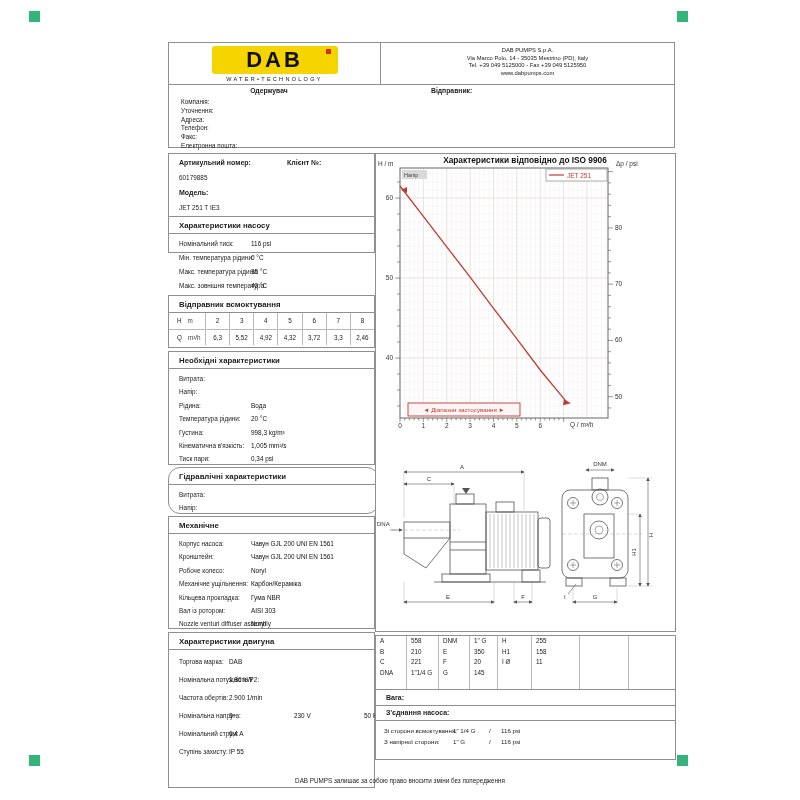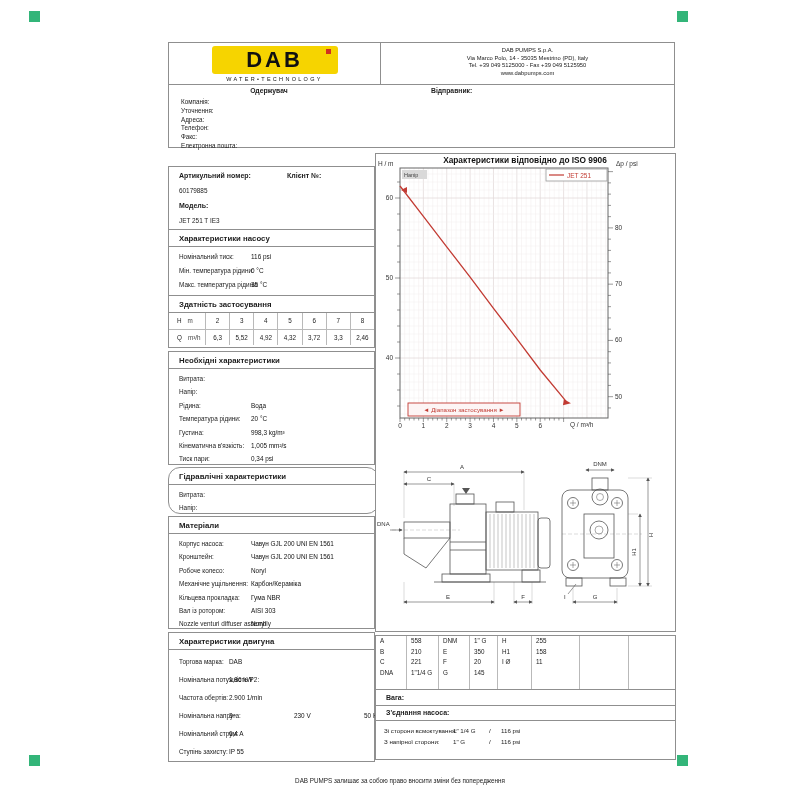--- a/index.html
+++ b/index.html
@@ -93,21 +93,21 @@
     <div class="addr-fields">
       <div>Компанія:</div>
       <div>Уточнення:</div>
       <div>Адреса:</div>
       <div>Телефон:</div>
       <div>Факс:</div>
       <div>Електронна пошта:</div>
     </div>
   </div>
 
-  <div class="box" style="left:168px;top:166px;width:207px;height:142px;">
+  <div class="box" style="left:168px;top:153px;width:207px;height:100px;">
     <div class="ids-area">
       <span class="abs b" style="left:10px;top:5px;">Артикульний номер:</span>
       <span class="abs b" style="left:118px;top:5px;">Клієнт №:</span>
       <span class="abs" style="left:10px;top:20px;">60179885</span>
       <span class="abs b" style="left:10px;top:35px;">Модель:</span>
       <span class="abs" style="left:10px;top:50px;">JET 251 T IE3</span>
     </div>
     <div class="sec-head mid">Характеристики насосу</div>
     <div class="kv-pad">
         <div class="kv-row" style="height: 14px; line-height: 14px;">
@@ -123,21 +123,21 @@
           <span class="kv-value" style="left: 82px;">35 °C</span>
         </div>
         <div class="kv-row" style="height: 14px; line-height: 14px;">
           <span class="kv-label">Макс. зовнішня температура:</span>
           <span class="kv-value" style="left: 82px;">40 °C</span>
         </div>
       </div>
   </div>
 
   <div class="box" style="left:168px;top:295px;width:207px;height:53px;">
-    <div class="sec-head">Здатність застосування</div>
+    <div class="sec-head">Відправник всмоктування</div>
     <div class="suc-row first">
       <span class="suc-head-cell">
         <span>H</span>
         <span class="u">m</span>
       </span>
       <span style="display:flex;flex:1;">
           <span class="suc-cell">2</span>
           <span class="suc-cell">3</span>
           <span class="suc-cell">4</span>
           <span class="suc-cell">5</span>
@@ -201,21 +201,21 @@
         <div class="kv-row" style="height: 13.4px; line-height: 13.4px;">
           <span class="kv-label">Витрата:</span>
         </div>
         <div class="kv-row" style="height: 13.4px; line-height: 13.4px;">
           <span class="kv-label">Напір:</span>
         </div>
       </div>
   </div>
 
   <div class="box" style="left:168px;top:516px;width:207px;height:113px;">
-    <div class="sec-head">Матеріали</div>
+    <div class="sec-head">Механічне</div>
     <div class="kv-pad">
         <div class="kv-row" style="height: 13.4px; line-height: 13.4px;">
           <span class="kv-label">Корпус насоса:</span>
           <span class="kv-value" style="left: 82px;">Чавун GJL 200 UNI EN 1561</span>
         </div>
         <div class="kv-row" style="height: 13.4px; line-height: 13.4px;">
           <span class="kv-label">Кронштейн:</span>
           <span class="kv-value" style="left: 82px;">Чавун GJL 200 UNI EN 1561</span>
         </div>
         <div class="kv-row" style="height: 13.4px; line-height: 13.4px;">
@@ -234,21 +234,21 @@
           <span class="kv-label">Вал із ротором:</span>
           <span class="kv-value" style="left: 82px;">AISI 303</span>
         </div>
         <div class="kv-row" style="height: 13.4px; line-height: 13.4px;">
           <span class="kv-label">Nozzle venturi diffuser assembly</span>
           <span class="kv-value" style="left: 82px;">Noryl</span>
         </div>
       </div>
   </div>
 
-  <div class="box" style="left:168px;top:632px;width:207px;height:130px;">
+  <div class="box" style="left:168px;top:632px;width:207px;height:156px;">
     <div class="sec-head">Характеристики двигуна</div>
     <div class="kv-pad">
         <div class="kv-row" style="height: 18px; line-height: 18px;">
           <span class="kv-label">Торгова марка:</span>
           <span class="kv-value" style="left: 60px;">DAB</span>
         </div>
         <div class="kv-row" style="height: 18px; line-height: 18px;">
           <span class="kv-label">Номінальна потужність P2:</span>
           <span class="kv-value" style="left: 60px;">1,86 kW</span>
         </div>

